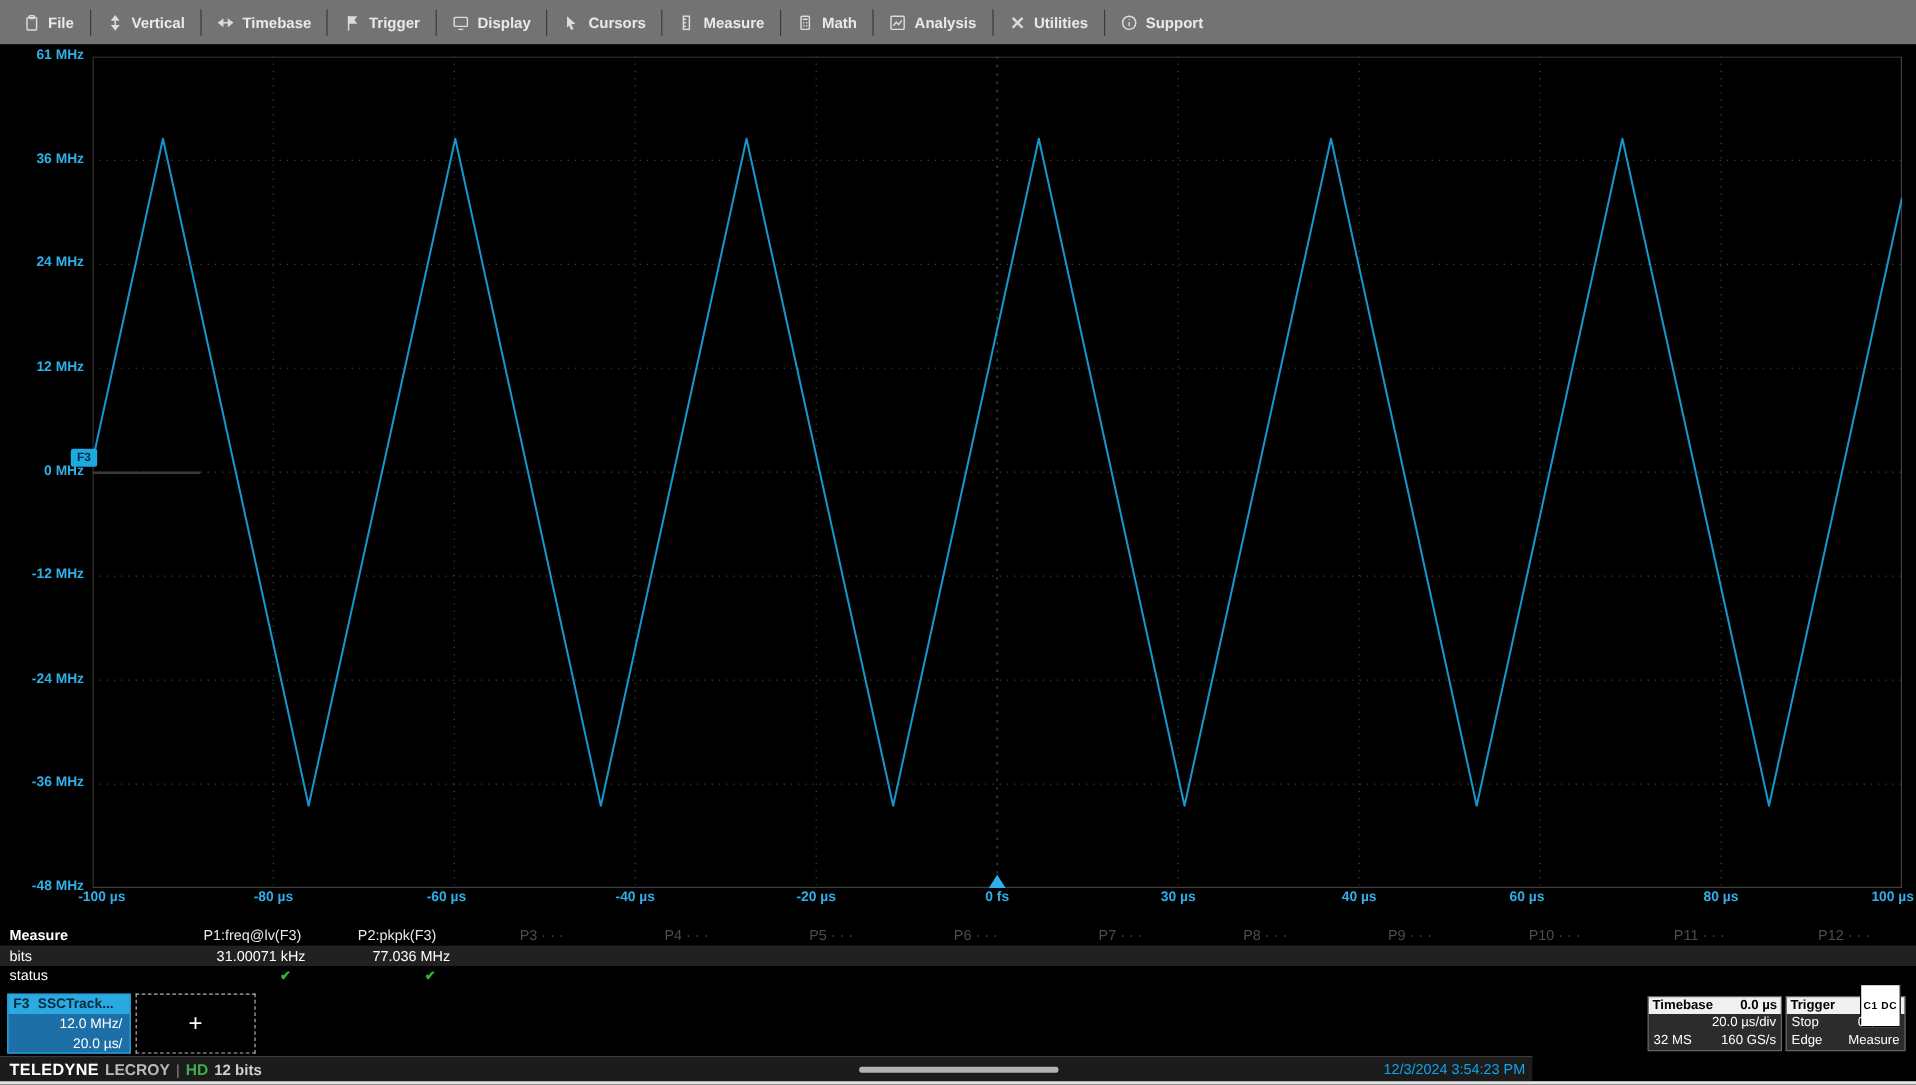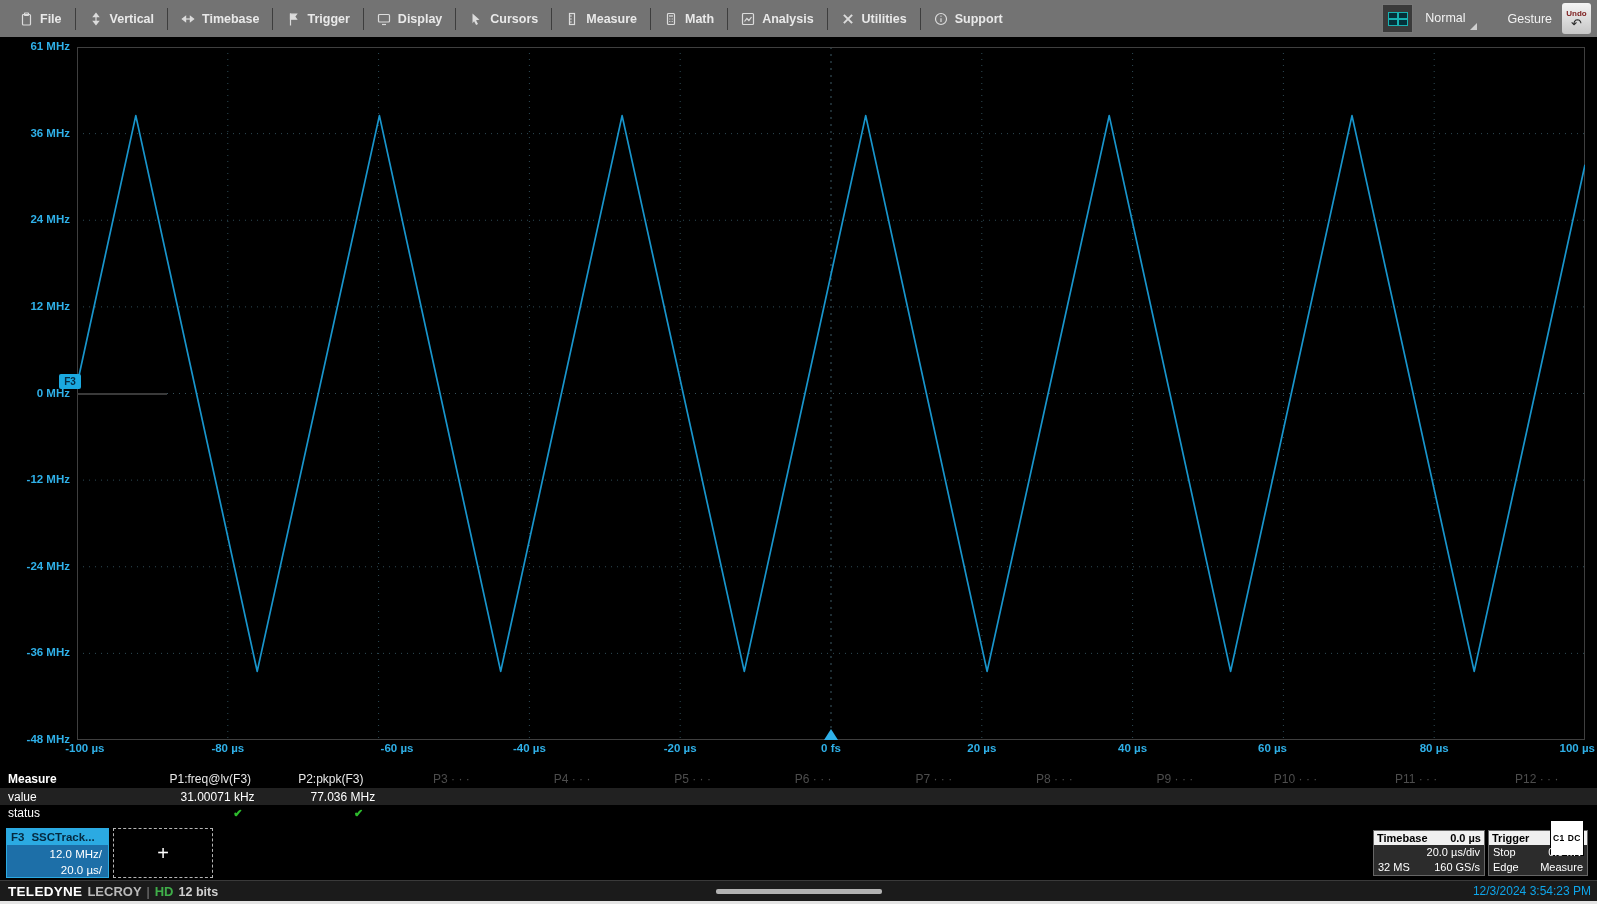--- a/index.html
+++ b/index.html
@@ -63,21 +63,21 @@
   #timebase-box { left:1373px; width:112px; height:46px; }
   #trigger-box  { left:1488px; width:100px; height:46px; }
   .ib-head { display:flex; justify-content:space-between; align-items:center; background:#f0f0f0; color:#000;
              padding:0 3px; height:14px; font-weight:700; font-size:11px; }
   .ib-row { display:flex; justify-content:space-between; padding:0 4px; height:15px; line-height:15px; white-space:nowrap;text-align:right; }
   .ib-row.right-only { justify-content:flex-end; }
   #trigger-source-badge { border:1px solid #000; background:#fff; font-size:8.5px; font-weight:700;
                           padding:12px 2px; line-height:10px; letter-spacing:0.5px; }
 
   
-  #footer { position:absolute; top:880px; left:0; width:1597px; height:21px; background:#1b1b1b;
+  #footer { position:absolute; top:880px; left:0; width:1277px; height:21px; background:#1b1b1b;
             border-top:1px solid #3a3a3a; display:flex; align-items:center; }
   #brand { display:flex; align-items:baseline; gap:5px; padding-left:8px; white-space:nowrap; }
   #brand-teledyne { color:#fff; font-weight:800; font-size:13.5px; letter-spacing:0.3px; }
   #brand-lecroy { color:#b9b9b9; font-weight:700; font-size:13px; }
   #brand-sep { color:#8a8a8a; font-size:12px; }
   #brand-hd { color:#3fae49; font-weight:800; font-size:13px; }
   #brand-bits { color:#cfcfcf; font-weight:700; font-size:12.5px; }
   #footer-scroll { position:absolute; left:716px; top:8px; width:166px; height:5px; background:#b2b2b2; border-radius:2px; }
   #datetime { margin-left:auto; padding-right:6px; color:#0ea5e9; font-size:12px; white-space:nowrap; }
 </style>
@@ -184,39 +184,20 @@
           <span>
             <svg width="14" height="14" viewBox="0 0 14 14" fill="none" stroke="#dcdcdc" stroke-width="1.2">
               <circle cx="7" cy="7" r="5.5"></circle>
               <path d="M7 6.3v3.6"></path>
               <circle cx="7" cy="4.2" r="0.6" fill="#dcdcdc" stroke="none"></circle>
             </svg>
           </span>
           <span>Support</span>
         </div>
       </div>
-    <div id="menu-right">
-      <div id="grid-mode-button">
-        <span class="grid-glyph">
-            <span></span>
-            <span></span>
-            <span></span>
-            <span></span>
-          </span>
-      </div>
-      <div id="normal-button">
-        <span>Normal</span>
-        <span id="normal-corner"></span>
-      </div>
-      <div id="gesture-label">Gesture</div>
-      <div id="undo-button">
-        <span>Undo</span>
-        <span id="undo-arrow">↶</span>
-      </div>
-    </div>
   </div>
 
   <div id="plot">
     <svg id="grid-svg" width="1508" height="693" viewBox="0 0 1508 693">
         <line x1="150.8" y1="0" x2="150.8" y2="693" stroke="#2e4a55" stroke-width="1" stroke-dasharray="1 5"></line>
         <line x1="301.6" y1="0" x2="301.6" y2="693" stroke="#2e4a55" stroke-width="1" stroke-dasharray="1 5"></line>
         <line x1="452.4" y1="0" x2="452.4" y2="693" stroke="#2e4a55" stroke-width="1" stroke-dasharray="1 5"></line>
         <line x1="603.2" y1="0" x2="603.2" y2="693" stroke="#2e4a55" stroke-width="1" stroke-dasharray="1 5"></line>
         <line x1="754" y1="0" x2="754" y2="693" stroke="#3d5a66" stroke-width="1" stroke-dasharray="2 5"></line>
         <line x1="904.8" y1="0" x2="904.8" y2="693" stroke="#2e4a55" stroke-width="1" stroke-dasharray="1 5"></line>
@@ -242,25 +223,25 @@
         <div class="ylabel" style="top: 262.875px;">12 MHz</div>
         <div class="ylabel" style="top: 349.5px;">0 MHz</div>
         <div class="ylabel" style="top: 436.125px;">-12 MHz</div>
         <div class="ylabel" style="top: 522.75px;">-24 MHz</div>
         <div class="ylabel" style="top: 609.375px;">-36 MHz</div>
         <div class="ylabel" style="top: 696px;">-48 MHz</div>
       </div>
     <div id="xlabels">
         <div class="xlabel" style="left: 77px; transform: translateX(-30%);">-100 µs</div>
         <div class="xlabel" style="left: 227.8px;">-80 µs</div>
-        <div class="xlabel" style="left: 397px;">-60 µs</div>
+        <div class="xlabel" style="left: 372px;">-60 µs</div>
         <div class="xlabel" style="left: 529.4px;">-40 µs</div>
         <div class="xlabel" style="left: 680.2px;">-20 µs</div>
         <div class="xlabel" style="left: 831px;">0 fs</div>
-        <div class="xlabel" style="left: 981.8px;">20 µs</div>
+        <div class="xlabel" style="left: 981.8px;">30 µs</div>
         <div class="xlabel" style="left: 1132.6px;">40 µs</div>
         <div class="xlabel" style="left: 1262px; padding-left: 21px;">60 µs</div>
         <div class="xlabel" style="left: 1434.2px;">80 µs</div>
         <div class="xlabel" style="left: 1585px; transform: translateX(-72%);">100 µs</div>
       </div>
     <div id="f3-badge">F3</div>
   </div>
 
   <div id="measure">
     <div class="m-row header" id="m-header-row">
@@ -272,21 +253,21 @@
         <div class="m-hcell dim">P5 · · ·</div>
         <div class="m-hcell dim">P6 · · ·</div>
         <div class="m-hcell dim">P7 · · ·</div>
         <div class="m-hcell dim">P8 · · ·</div>
         <div class="m-hcell dim">P9 · · ·</div>
         <div class="m-hcell dim">P10 · · ·</div>
         <div class="m-hcell dim">P11 · · ·</div>
         <div class="m-hcell dim">P12 · · ·</div>
       </div>
     <div class="m-row value" id="m-value-row">
-      <div class="rowlab">value</div>
+      <div class="rowlab">bits</div>
     <div class="m-vcell">31.00071 kHz</div>
         <div class="m-vcell">77.036 MHz</div>
         <div class="m-vcell"></div>
         <div class="m-vcell"></div>
         <div class="m-vcell"></div>
         <div class="m-vcell"></div>
         <div class="m-vcell"></div>
         <div class="m-vcell"></div>
         <div class="m-vcell"></div>
         <div class="m-vcell"></div>

